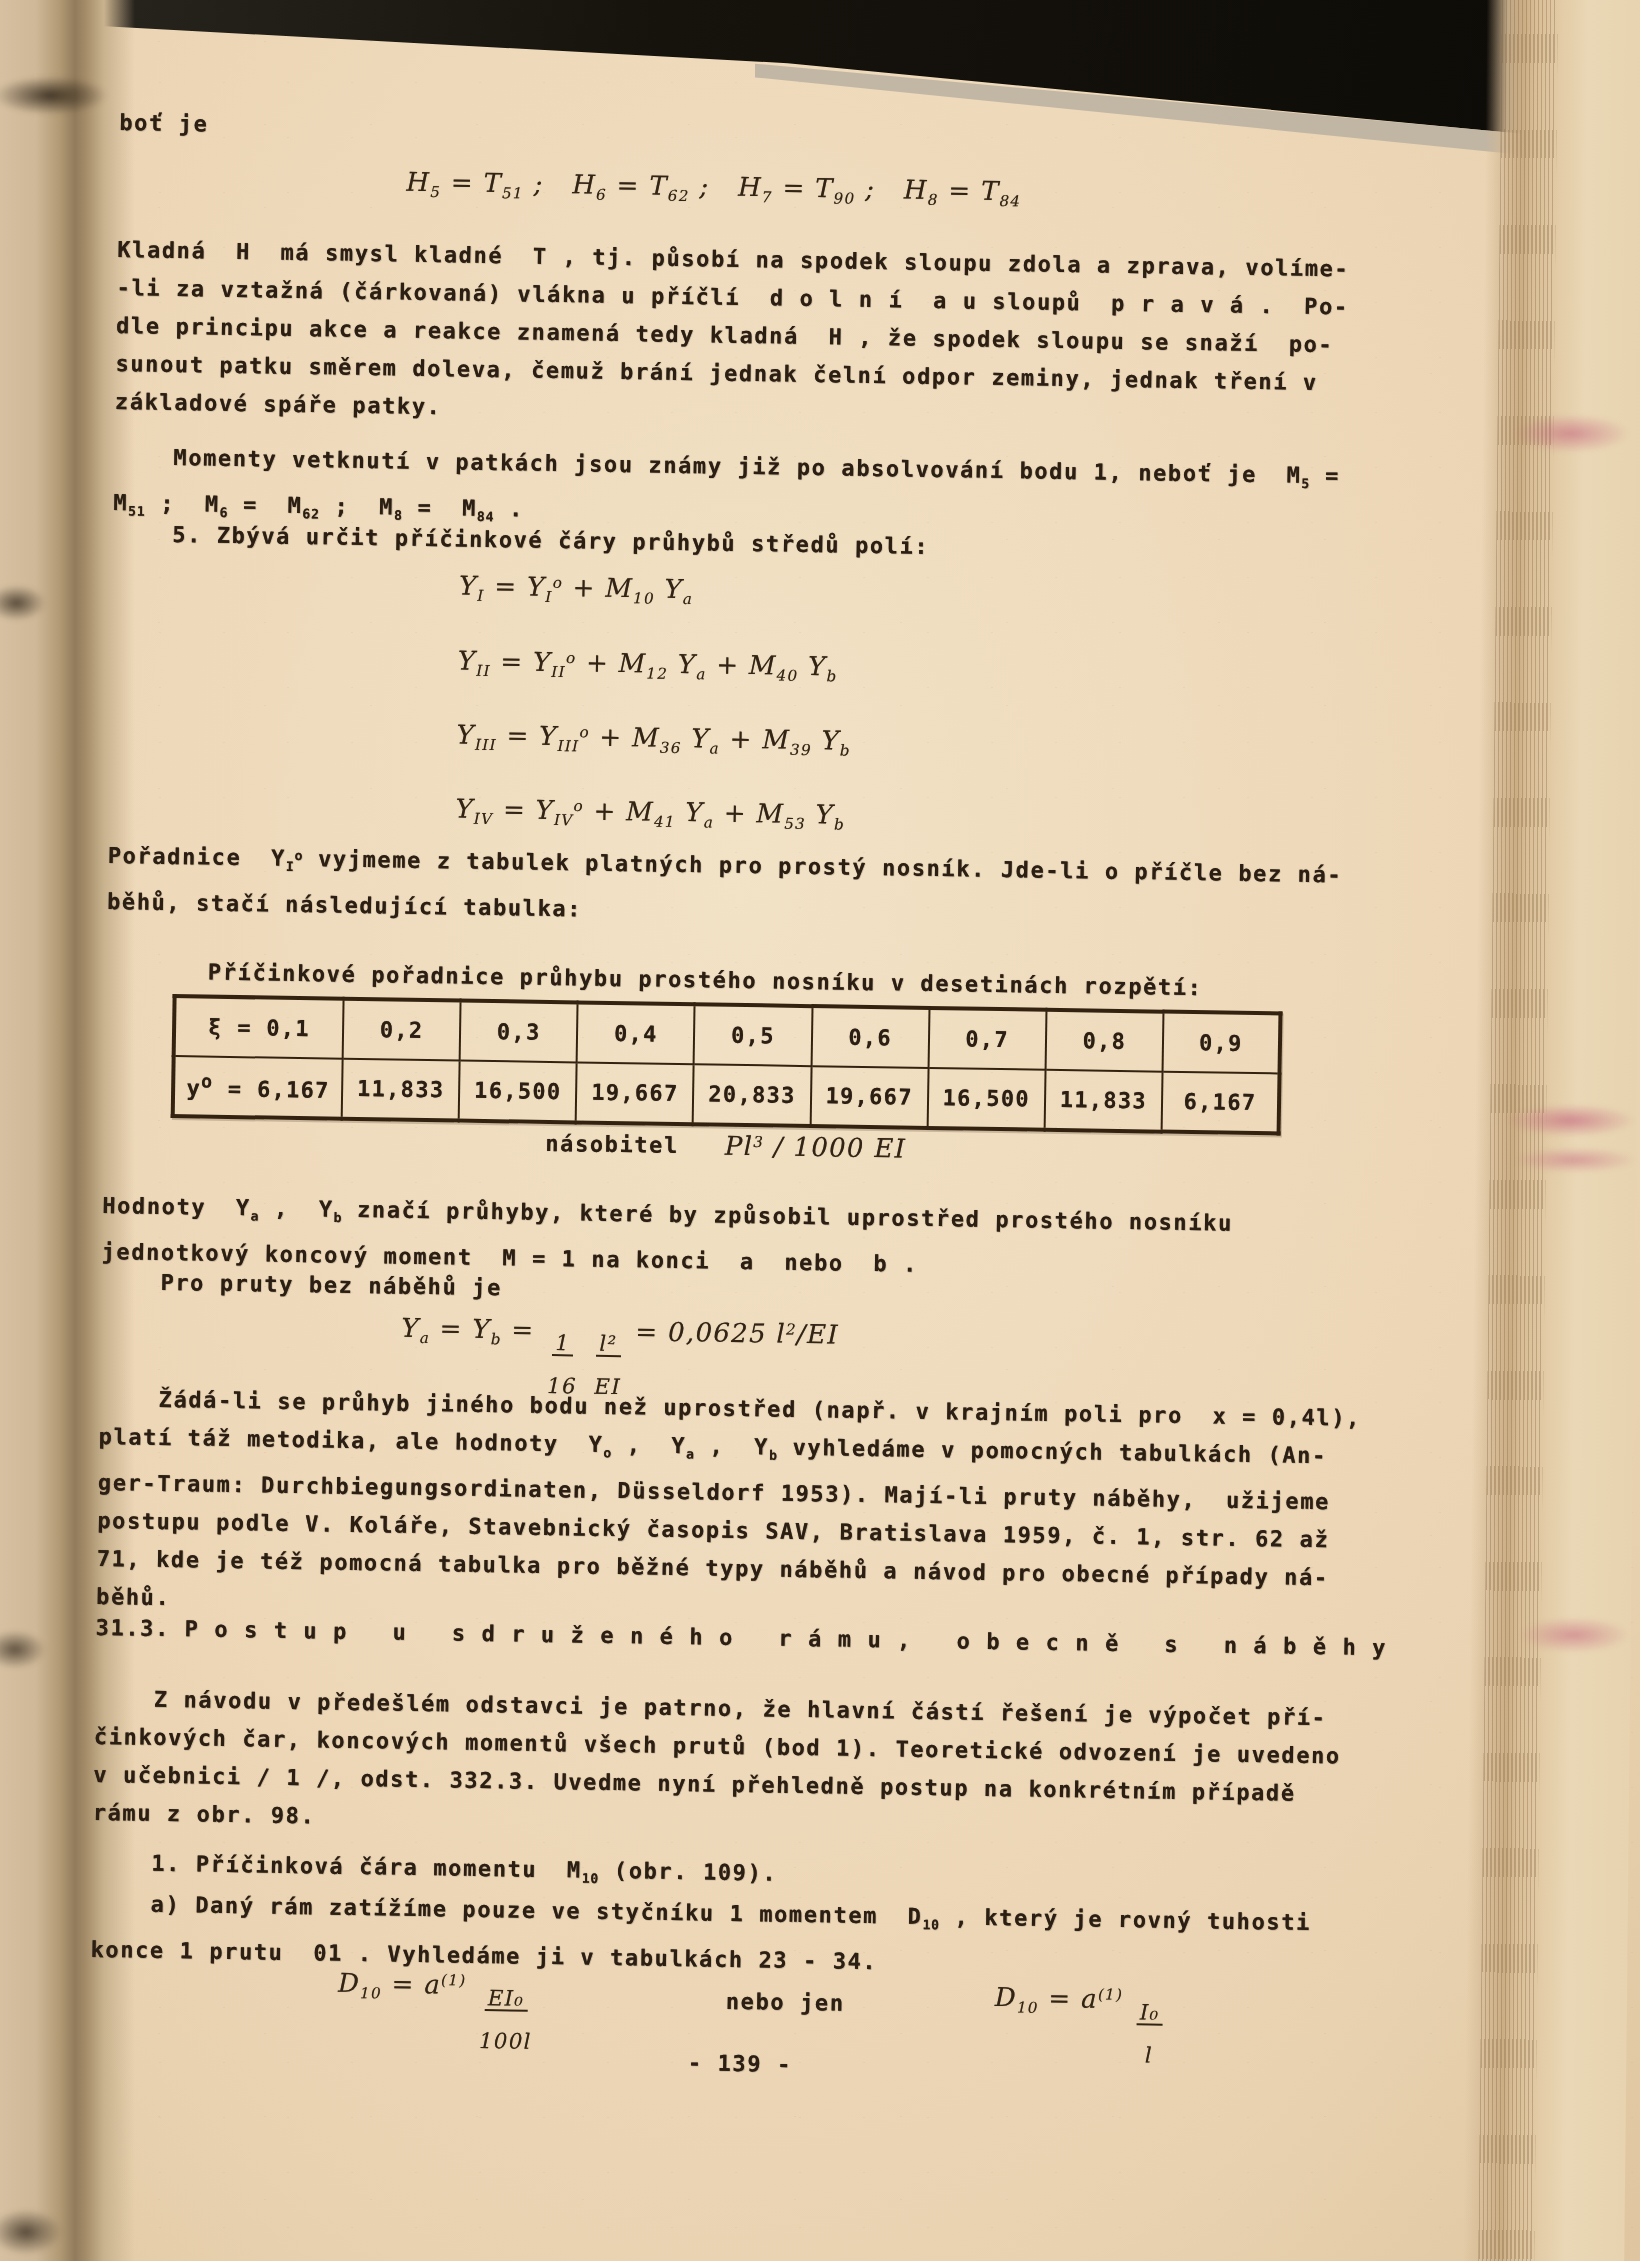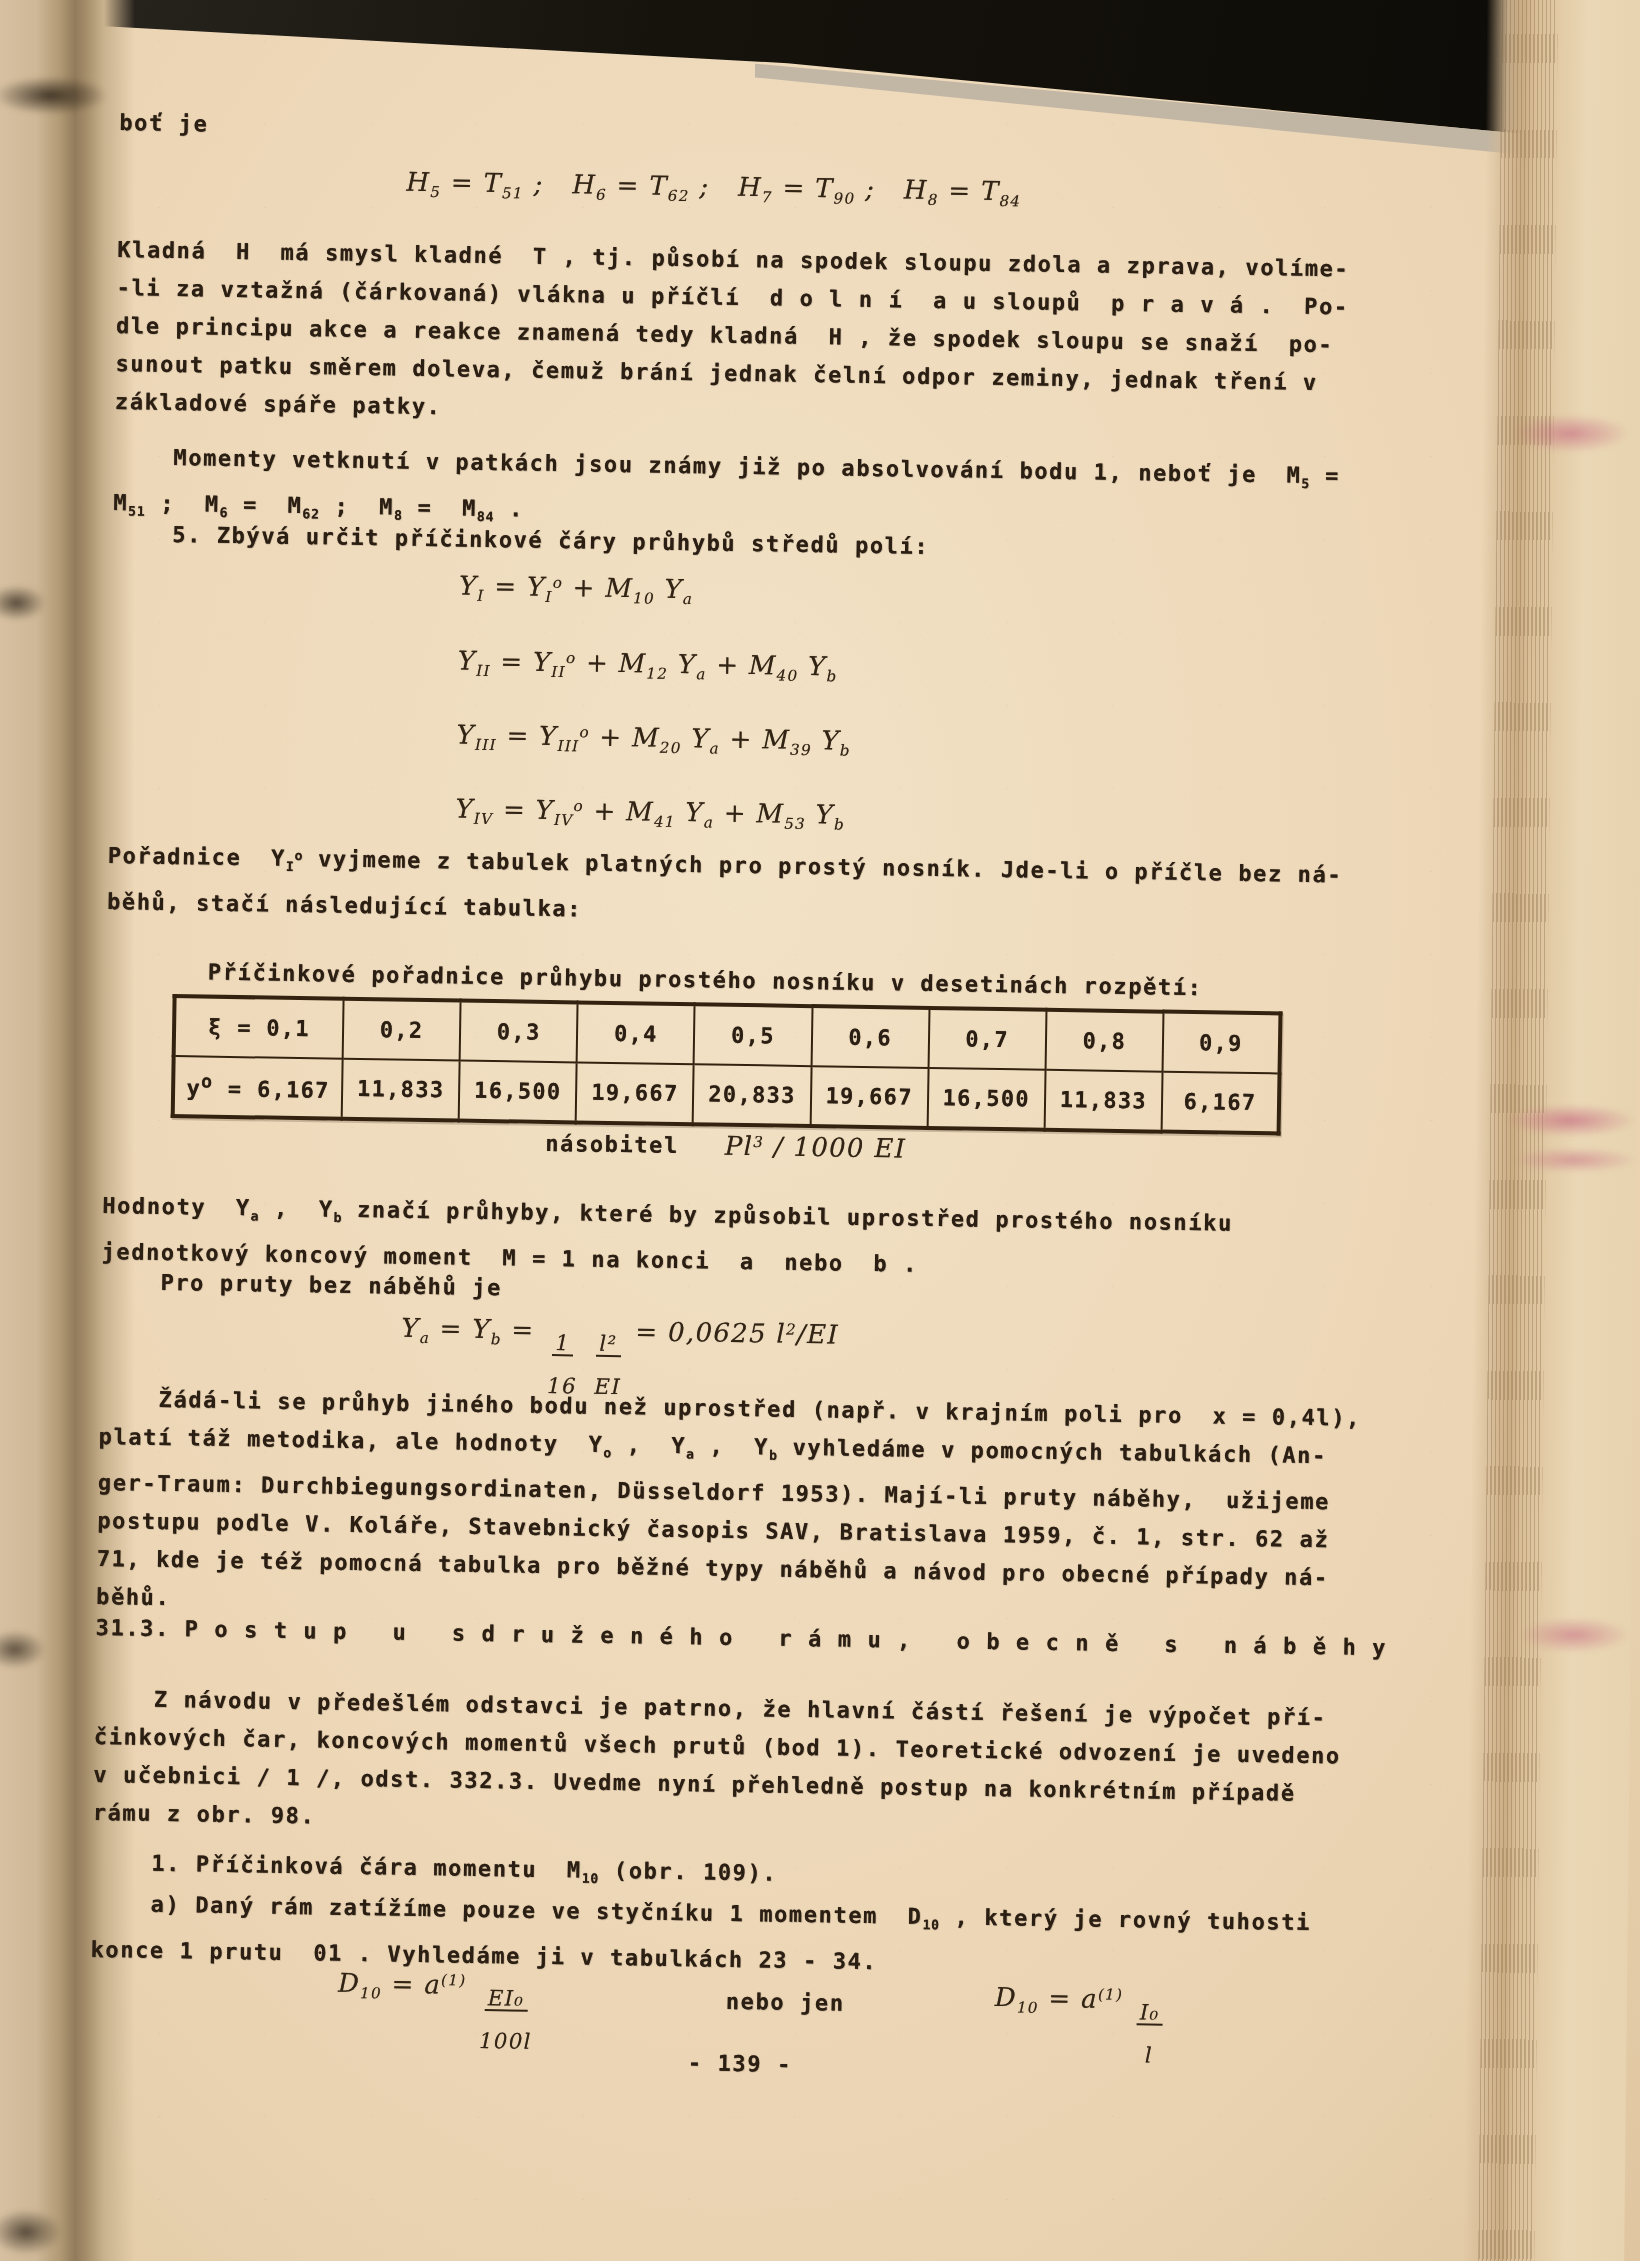--- a/index.html
+++ b/index.html
@@ -126,21 +126,21 @@
 sunout patku směrem doleva, čemuž brání jednak čelní odpor zeminy, jednak tření v
 základové spáře patky.</div>
 
   <div class="t" style="top:438px;">    Momenty vetknutí v patkách jsou známy již po absolvování bodu 1, neboť je  M<sub>5</sub> =
 M<sub>51</sub> ;  M<sub>6</sub> =  M<sub>62</sub> ;  M<sub>8</sub> =  M<sub>84</sub> .</div>
 
   <div class="t" style="top:515px;">    5. Zbývá určit příčinkové čáry průhybů středů polí:</div>
 
   <div class="m" style="left:467px;top:565px;">Y<sub>I</sub> = Y<sub>I</sub><sup>o</sup> + M<sub>10</sub> Y<sub>a</sub></div>
   <div class="m" style="left:467px;top:640px;">Y<sub>II</sub> = Y<sub>II</sub><sup>o</sup> + M<sub>12</sub> Y<sub>a</sub> + M<sub>40</sub> Y<sub>b</sub></div>
-  <div class="m" style="left:467px;top:714px;">Y<sub>III</sub> = Y<sub>III</sub><sup>o</sup> + M<sub>20</sub> Y<sub>a</sub> + M<sub>39</sub> Y<sub>b</sub></div>
+  <div class="m" style="left:467px;top:714px;">Y<sub>III</sub> = Y<sub>III</sub><sup>o</sup> + M<sub>36</sub> Y<sub>a</sub> + M<sub>39</sub> Y<sub>b</sub></div>
   <div class="m" style="left:467px;top:788px;">Y<sub>IV</sub> = Y<sub>IV</sub><sup>o</sup> + M<sub>41</sub> Y<sub>a</sub> + M<sub>53</sub> Y<sub>b</sub></div>
 
   <div class="t" style="top:834px;">Pořadnice  Y<sub>I</sub><sup>o</sup> vyjmeme z tabulek platných pro prostý nosník. Jde-li o příčle bez ná-
 běhů, stačí následující tabulka:</div>
 
   <div class="t" style="left:222px;top:952px;width:1183px;">Příčinkové pořadnice průhybu prostého nosníku v desetinách rozpětí:</div>
 
   <table class="dtable">
     <tbody>
         <tr>

